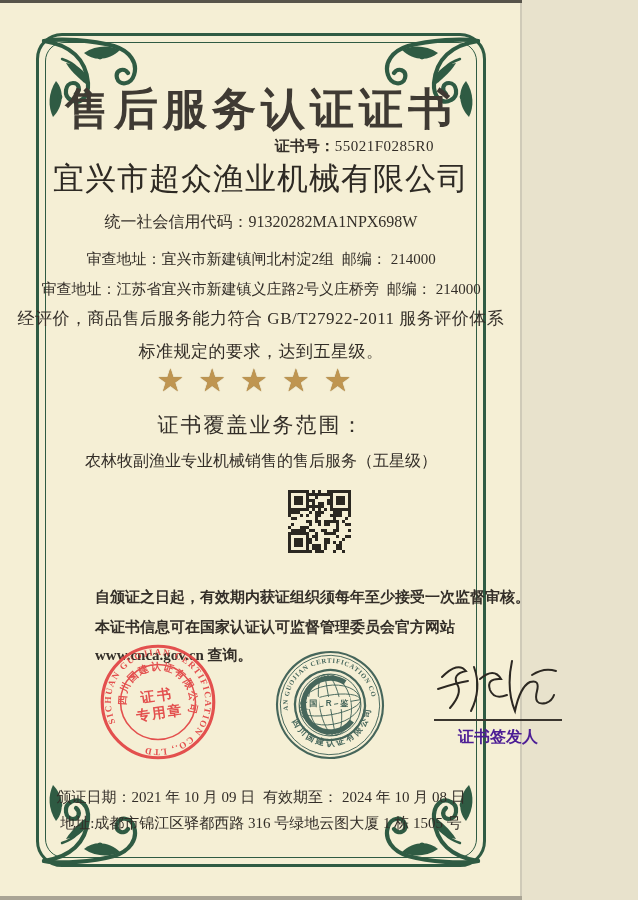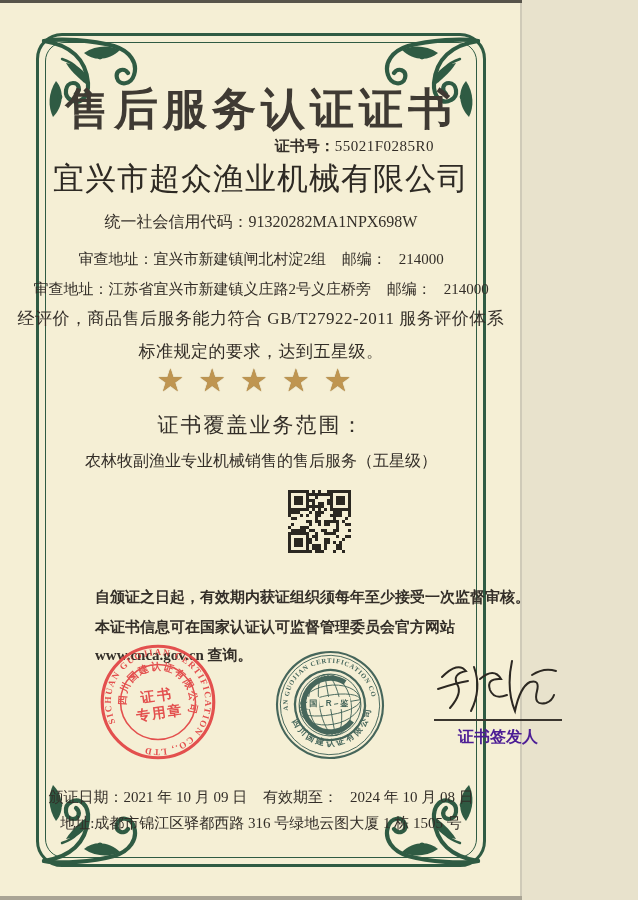--- a/index.html
+++ b/index.html
@@ -60,21 +60,21 @@
   .seal-green{left:273px;top:648px;width:114px;height:114px;opacity:.95;}
   .sig-block{left:428px;top:653px;width:140px;}
   .sig-svg{width:140px;height:64px;display:block;}
   .sig-line{border-top:2px solid #3a352e;margin:2px 6px 6px 6px;}
   .sig-label{text-align:center;font-size:16px;font-weight:bold;color:#4c1d95;
              font-family:"Liberation Sans","DejaVu Sans",sans-serif;}
 
   .f1{top:788px;font-size:15px;}
   .f2{top:814px;font-size:15px;}
   .f3{top:840px;font-size:15px;}
-  .seg{margin:0 12px;}
+  .seg{margin:0 4px;}
 </style>
 </head>
 <body>
 
 <div class="page">
 
   <svg width="0" height="0" style="position:absolute">
     <defs>
       <symbol id="flourish" viewBox="0 0 112 112">
         <g fill="none" stroke="#2f5b43" stroke-linecap="round">

